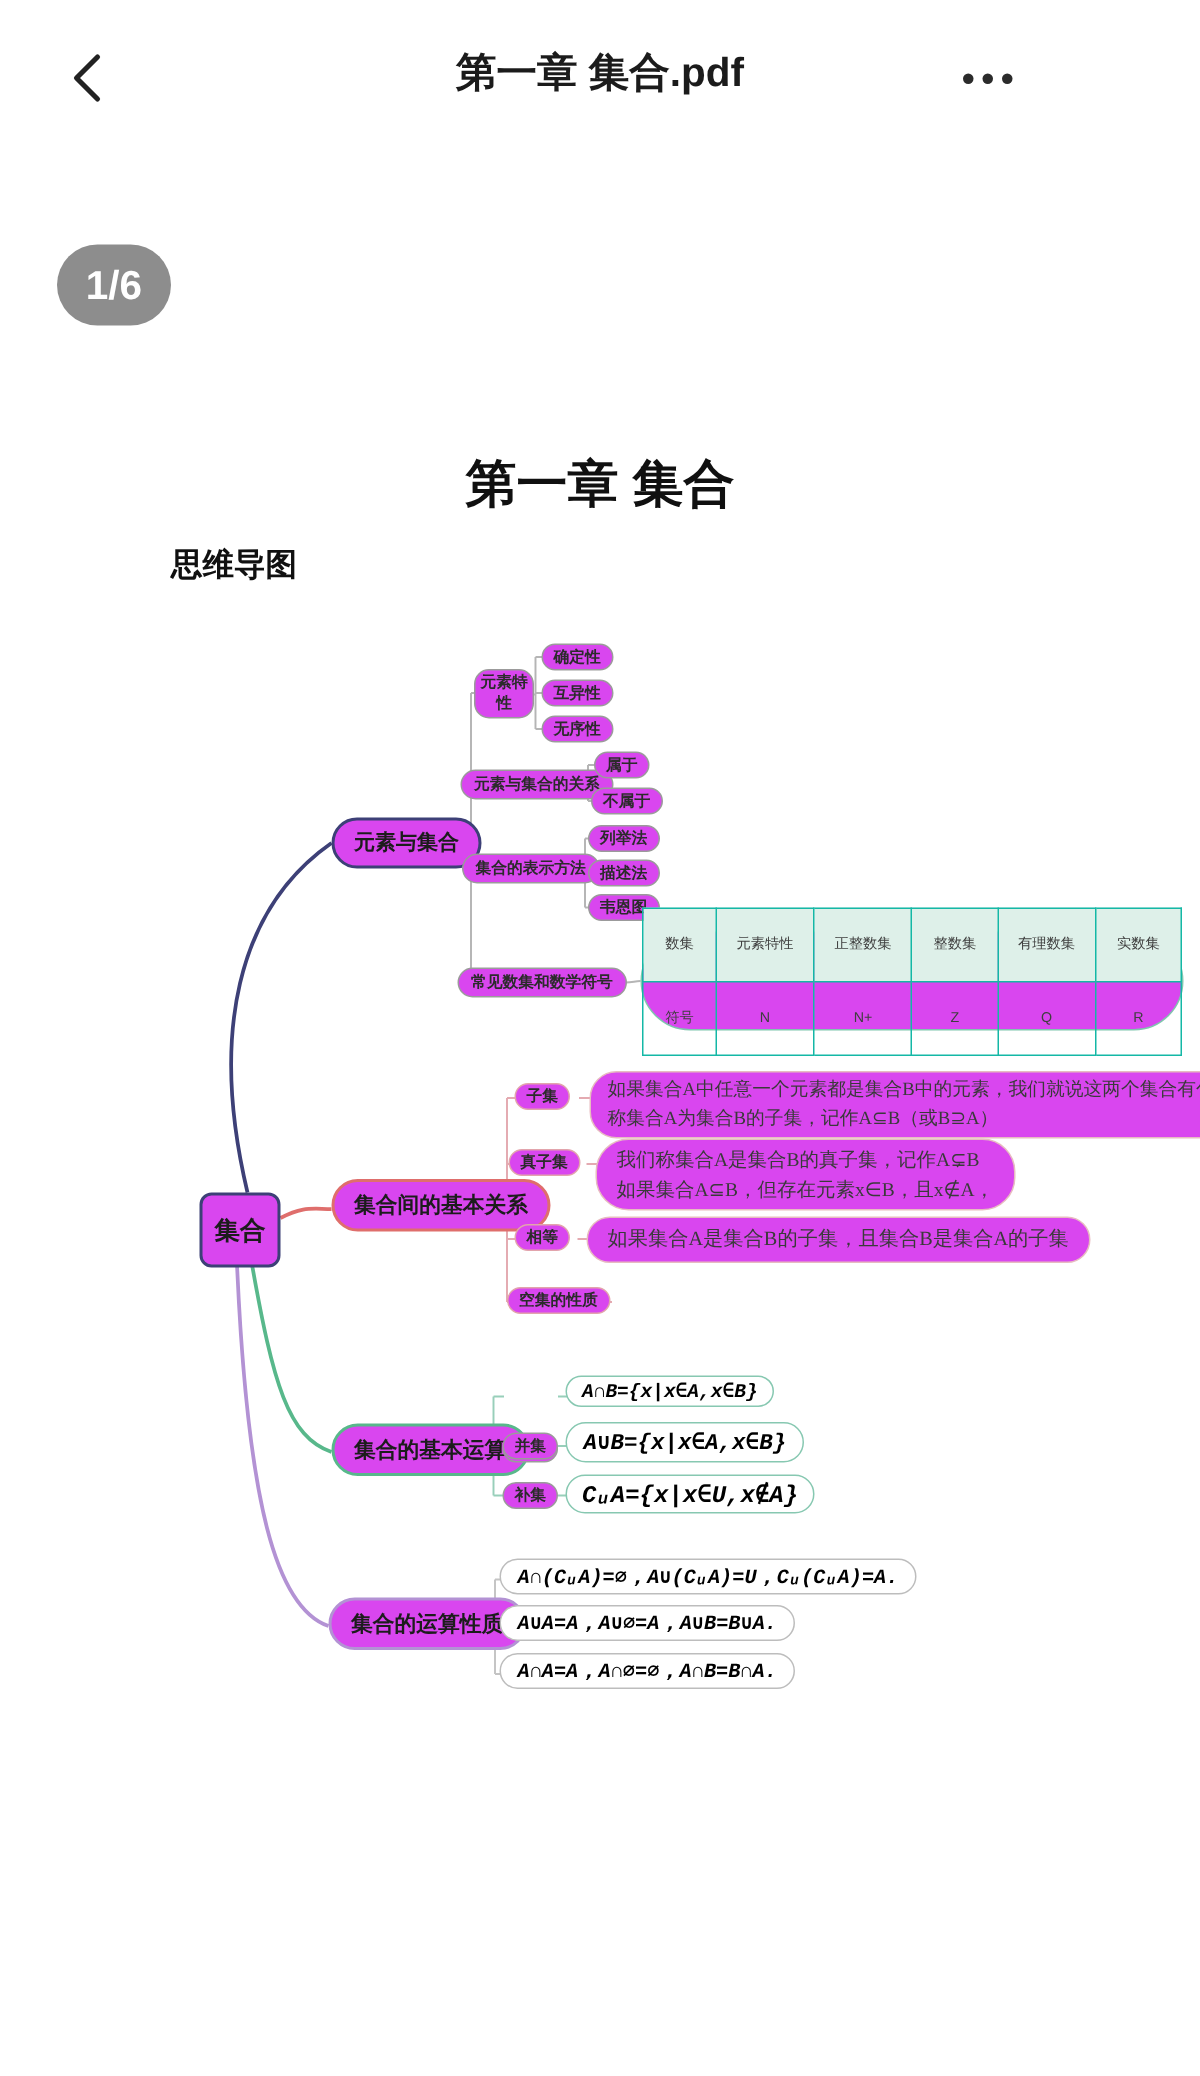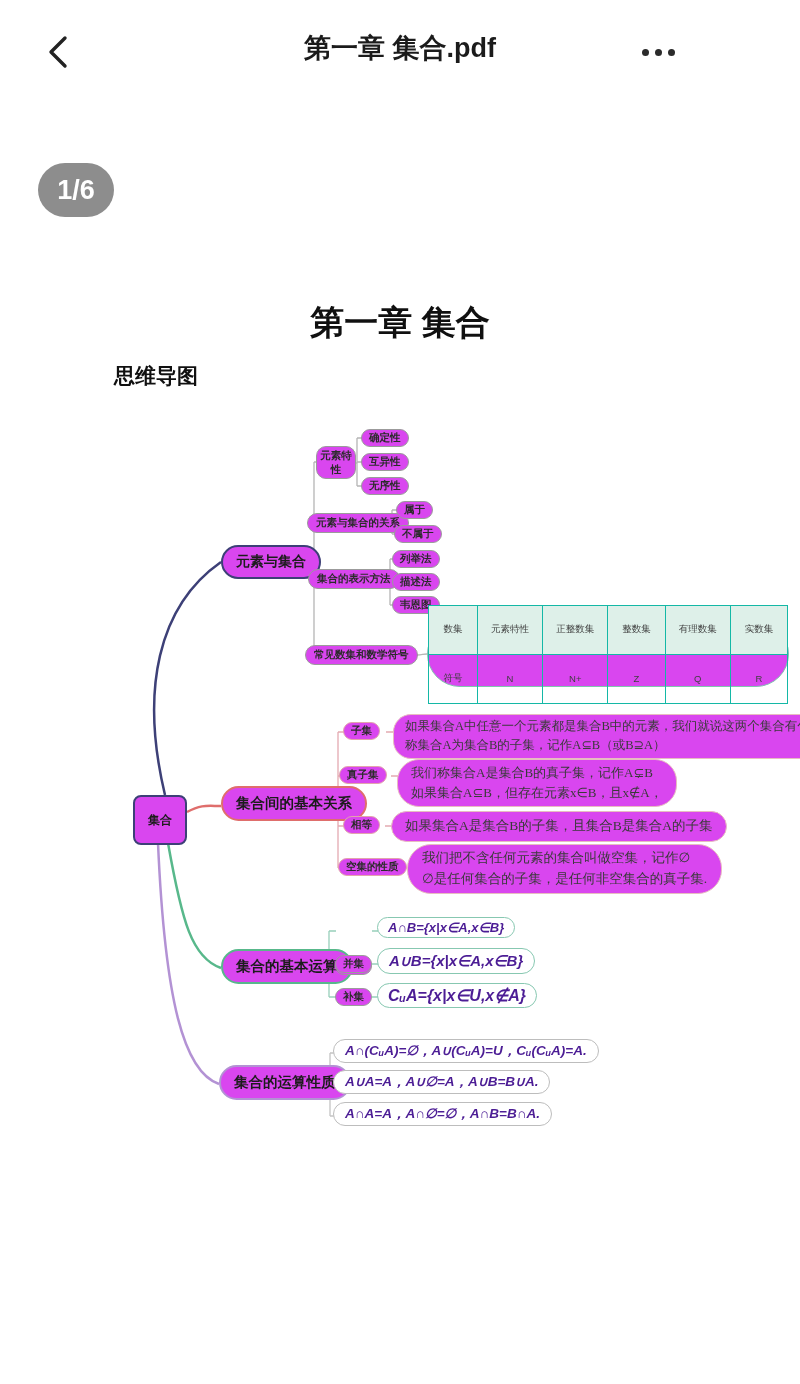--- a/index.html
+++ b/index.html
@@ -22,36 +22,36 @@
 
   
   .doc-title{position:absolute;left:0;top:300px;width:800px;text-align:center;
              font-size:34px;font-weight:bold;color:#101010;}
   .doc-section{position:absolute;left:114px;top:362px;font-size:21px;font-weight:bold;color:#101010;}
 
   
   svg.lines{position:absolute;left:0;top:0;width:800px;height:1384px;}
   .mm{position:absolute;background:#d946ef;box-sizing:border-box;display:flex;
       align-items:center;justify-content:center;white-space:nowrap;}
-  .root{border:2.5px solid #3d4077;border-radius:8px;font-size:12px;font-weight:bold;}
+  .root{border:2.5px solid #3d4077;border-radius:8px;font-size:17px;font-weight:bold;}
   .b-main{border-radius:20px;font-weight:bold;font-size:14px;padding:6px 13px;color:#1c1c1c;}
   .bd-navy{border:2.5px solid #3d4077;}
   .bd-red{border:2.5px solid #df6e6c;}
   .bd-green{border:2.5px solid #58b88b;}
   .bd-purple{border:2.5px solid #b392d4;}
   .sub{border:1.2px solid #9b9b9b;border-radius:10px;font-size:10.5px;font-weight:bold;
        padding:2px 8px;color:#2b2b2b;}
   .chip{border:1.2px solid #9b9b9b;border-radius:9px;font-size:10.5px;font-weight:bold;
         padding:1px 7px;color:#2b2b2b;}
   .pink{border-color:#e2a4ac;}
   .desc{border:1.2px solid #e7bcc0;border-radius:18px;padding:2px 11px;
         font-family:"Liberation Serif",serif;font-size:12.5px;line-height:1.55;color:#3a3a3a;
         display:block;white-space:nowrap;}
-  .formula{font-family:Liberation Sans, sans-serif;font-style:italic;
-           font-weight:bold;color:#4c1d95;}
+  .formula{font-family:Liberation Mono, monospace;font-style:italic;
+           font-weight:bold;color:#000000;}
   .fbub{background:#fff;box-sizing:border-box;position:absolute;border-radius:14px;
         display:flex;align-items:center;justify-content:center;white-space:nowrap;}
   .fgray{border:1.3px solid #bdbdbd;}
   .fteal{border:1.3px solid #87c8b1;}
 
   
   .tbl-bubble{border:1.5px solid #7fc6ae;border-radius:33px;}
   table.numtable{border-collapse:collapse;font-family:"Liberation Sans",sans-serif;
                  font-size:9.5px;color:#3f3f3f;}
   table.numtable td{border:1px solid #14b8a6;width:55px;height:24px;text-align:center;padding:12px;}
@@ -171,24 +171,20 @@
     <div>我们称集合A是集合B的真子集，记作A⊊B</div>
     <div>如果集合A⊆B，但存在元素x∈B，且x∉A，</div>
   </div>
 
   <div class="mm chip pink" style="left:343px;top:816px;">相等</div>
   <div class="mm desc" style="left:391px;top:811px;font-size:13.5px;padding:4px 13px;border-radius:16px;">
     <div>如果集合A是集合B的子集，且集合B是集合A的子集</div>
   </div>
 
   <div class="mm chip pink" style="left:338px;top:858px;">空集的性质</div>
-  <div class="mm desc" style="left:407px;top:844px;border-radius:24px;font-size:13.5px;padding:3px 14px;">
-    <div>我们把不含任何元素的集合叫做空集，记作∅</div>
-    <div>∅是任何集合的子集，是任何非空集合的真子集.</div>
-  </div>
 
   <div class="mm b-main bd-green" style="left:221px;top:949px;font-size:14.5px;">集合的基本运算</div>
 
   <div class="mm chip" style="left:335px;top:922px;margin-top:35px;">交集</div>
   <div class="fbub fteal formula" style="left:377px;top:917px;font-size:13px;padding:2px 10px;">A∩B={x|x∈A,x∈B}</div>
 
   <div class="mm chip" style="left:335px;top:955px;">并集</div>
   <div class="fbub fteal formula" style="left:377px;top:948px;font-size:15px;padding:3px 11px;border-radius:16px;">A∪B={x|x∈A,x∈B}</div>
 
   <div class="mm chip" style="left:335px;top:988px;">补集</div>

